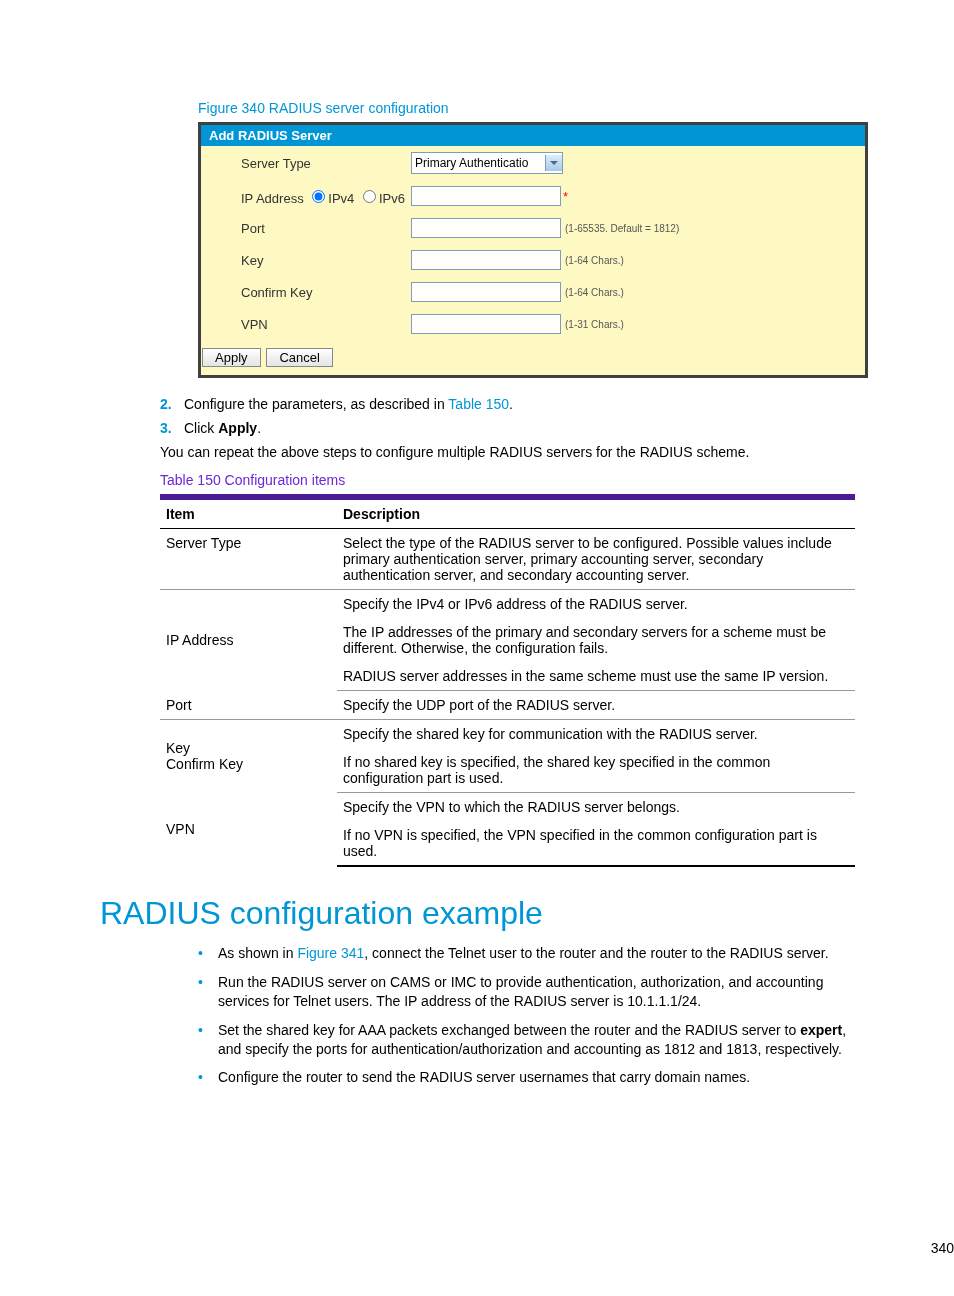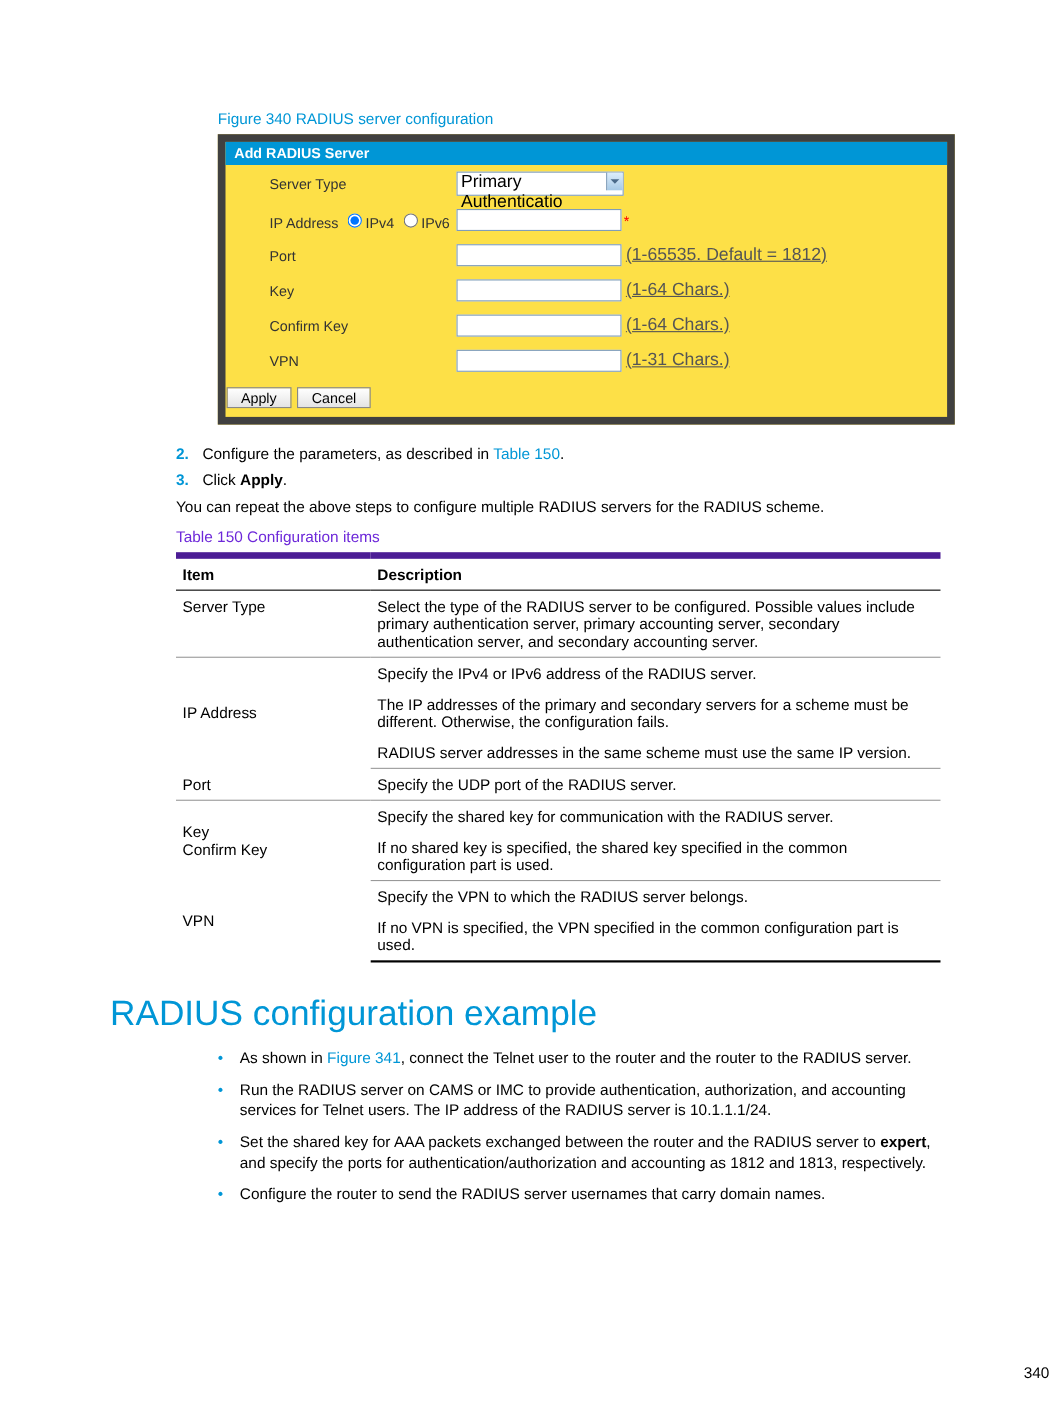--- a/index.html
+++ b/index.html
@@ -20,23 +20,23 @@
   .fig-caption {
     color: #0096d6;
     font-weight: normal;
     font-size: 14px;
     margin-left: 98px;
     margin-bottom: 6px;
   }
   .panel {
     margin-left: 98px;
     width: 670px;
-    border: 7px solid #404040;
+    border: 3px solid #404040;
     box-sizing: border-box;
-    background: #fde047;
+    background: #fef9c3;
   }
   .panel-header {
     background: #0096d6;
     color: #fff;
     font-weight: bold;
     padding: 3px 8px;
     font-size: 13px;
   }
   .form-row {
     display: flex;
@@ -56,44 +56,44 @@
     background: #fff;
     font-size: 12px;
     padding: 0 3px;
     box-sizing: border-box;
   }
   .dropdown {
     width: 150px;
     height: 20px;
     border: 1px solid #7f9db9;
     display: flex;
-    align-items: flex-start;
+    align-items: center;
     justify-content: space-between;
-    font-size: 16px;
+    font-size: 12px;
     background: #fff;
   }
   .dropdown-text { padding-left: 3px; }
   .dropdown-btn {
     width: 16px;
     height: 16px;
     background: linear-gradient(#ddeefc, #a6c9e6);
     border-left: 1px solid #7f9db9;
     display: flex;
     align-items: center;
     justify-content: center;
   }
   .chevron-down {
     width: 0; height: 0;
     border-left: 4px solid transparent;
     border-right: 4px solid transparent;
     border-top: 4px solid #4a6a8a;
   }
   .radio { font-size: 13px; }
   .required-star { color: red; margin-left: 2px; }
-  .form-hint { margin-left: 4px; color: #555; font-size: 16px; text-decoration: underline; }
+  .form-hint { margin-left: 4px; color: #555; font-size: 10px; }
   .button-row {
     padding: 8px 0;
   }
   .btn {
     display: inline-block;
     border: 1px solid #888;
     background: linear-gradient(#fff, #e4e4e4);
     padding: 1px 12px;
     font-size: 13px;
     margin: 0 1px;

